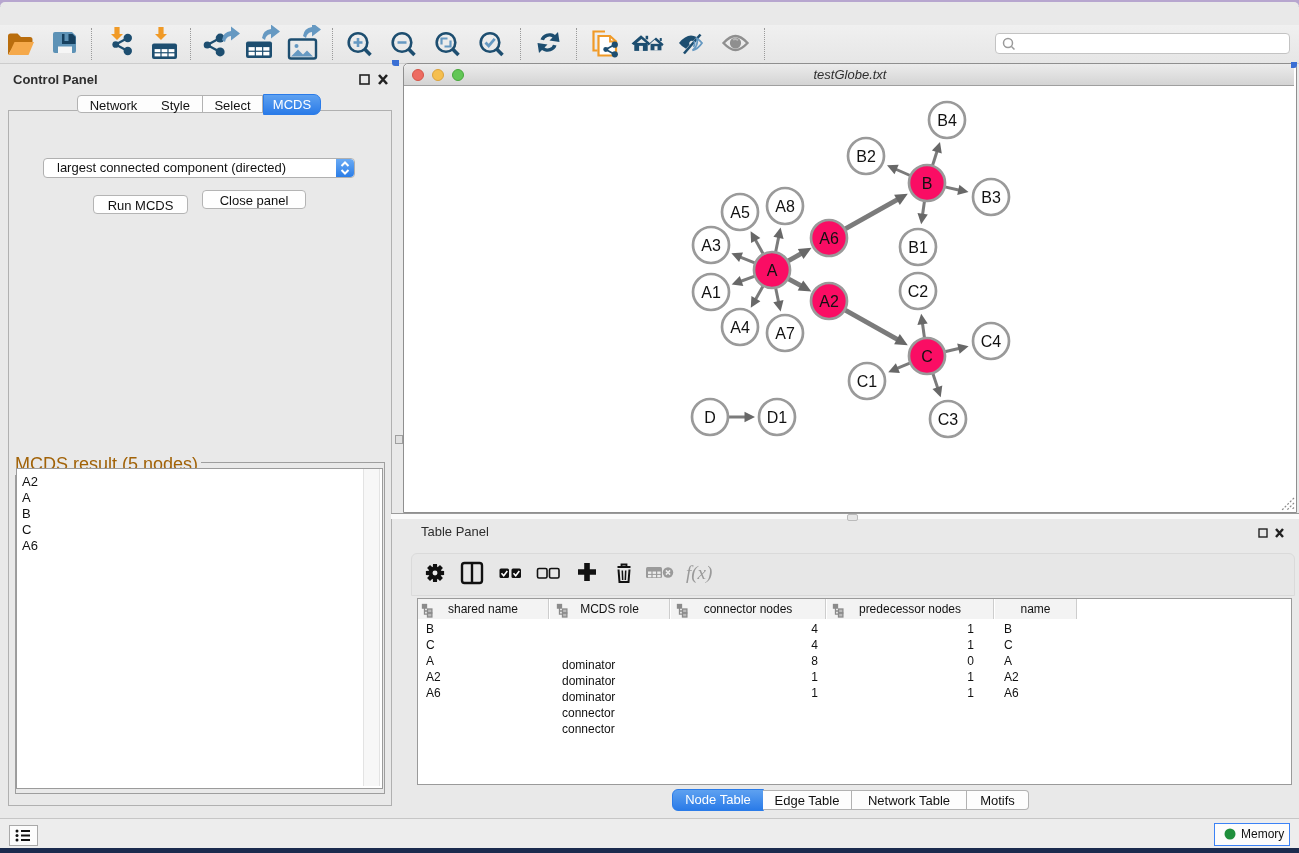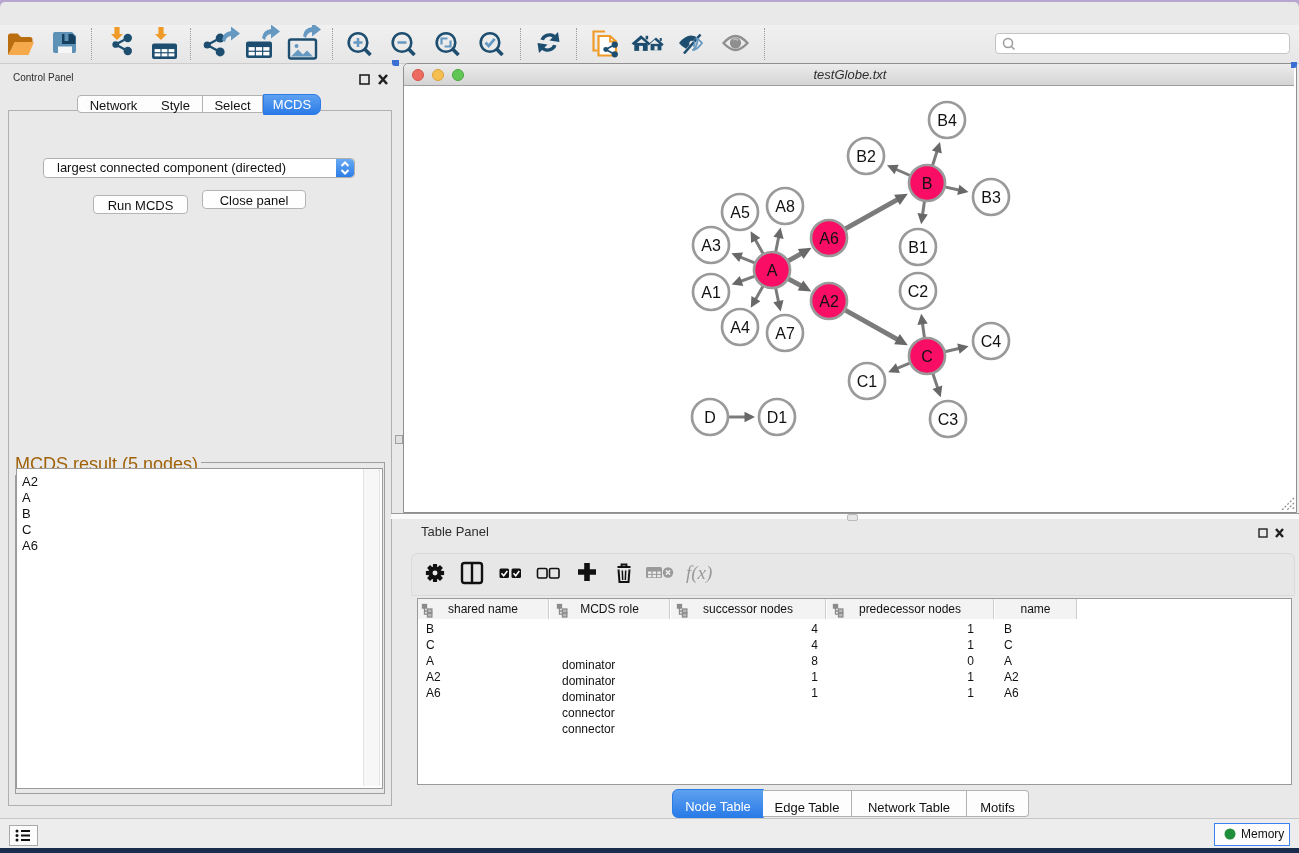--- a/index.html
+++ b/index.html
@@ -10,21 +10,21 @@
 #desktop-top{left:0;top:0;width:1299px;height:6px;background:#b7a6cf;}
 #appwin{left:0;top:2px;width:1299px;height:846px;background:#e9e9e9;border-radius:5px 5px 0 0;overflow:hidden;}
 #titlebar{left:0;top:0;width:1299px;height:22px;
   background:linear-gradient(#ededed,#d8d8d8);border-bottom:1px solid #b3b3b3;border-radius:5px 5px 0 0;}
 .tl{width:12px;height:12px;border-radius:50%;top:4px;}
 #titletext{left:0;top:4px;width:1299px;text-align:center;font-size:13px;color:#3c3c3c;}
 #toolbar{left:0;top:23px;width:1299px;height:38px;background:linear-gradient(#f0f0f0,#e6e6e6);border-bottom:1px solid #cccccc;}
 .tsep{top:3px;height:32px;width:0;border-left:1px dotted #9a9a9a;}
 #searchbox{left:995px;top:8px;width:293px;height:19px;background:#ffffff;border:1px solid #c3c3c3;border-radius:4px;}
 
-#cp-title{left:13px;top:70px;font-size:10px;color:#2e2e2e;}
+#cp-title{left:13px;top:70px;font-size:13px;color:#2e2e2e;font-weight:bold;}
 #cp-inner{left:8px;top:108px;width:382px;height:694px;border:1px solid #b0b0b0;background:#e9e9e9;}
 .tab{top:93px;height:14px;border:1px solid #b2b2b2;background:#fdfdfd;font-size:13px;text-align:center;color:#111;padding-top:2px;}
 .tabsel{top:92px !important;height:17px !important;background:linear-gradient(#5ea1f0,#2a7be8);color:#fff;border-color:#2a7be8;}
 #opt-label{left:0px;top:133px;width:398px;text-align:center;font-size:13px;color:#111;}
 #dropdown{left:43px;top:156px;width:310px;height:18px;background:#fff;border:1px solid #b0b0b0;border-radius:4px;font-size:13px;color:#111;}
 #dd-text{left:13px;top:1px;}
 #dd-btn{right:0;top:0;width:18px;height:18px;border-radius:0 4px 4px 0;background:linear-gradient(#6aaaf4,#2b7de7);}
 .btn{height:15px;background:#fefefe;border:1px solid #b4b4b4;border-radius:4px;font-size:13px;color:#111;text-align:center;padding-top:2px;}
 #fieldset{left:15px;top:460px;width:368px;height:330px;border:1px solid #9e9e9e;}
 #fs-legend{left:12px;top:452px;background:#e9e9e9;padding:0 3px;font-size:18px;color:#a16207;}
@@ -39,21 +39,21 @@
 #nw-titlebar{left:0;top:0;width:890px;height:21px;background:linear-gradient(#ececec,#d4d4d4);border-bottom:1px solid #9f9f9f;border-radius:5px 5px 0 0;}
 .tl2{width:10px;height:10px;border-radius:50%;top:5px;}
 #nw-title{left:0;top:3px;width:892px;text-align:center;font-size:13px;color:#2e2e2e;font-style:italic;}
 
 #split-strip{left:391px;top:511px;width:908px;height:5px;background:#fafafa;border-top:1px solid #9a9a9a;}
 
 #tp-title{left:421px;top:522px;font-size:13px;color:#2e2e2e;}
 #tp-table{left:417px;top:596px;width:873px;height:185px;background:#fff;border:1px solid #9a9a9a;}
 .th{height:20px;border-right:1px solid #cdcdcd;background:#f3f3f3;font-size:12px;color:#111;text-align:center;padding-top:3px;box-sizing:border-box;}
 .trow{font-size:12px;color:#111;line-height:16px;}
-.btab{top:788px;height:16px;border:1px solid #b2b2b2;background:#fdfdfd;font-size:13px;color:#111;text-align:center;padding-top:9px;}
+.btab{top:788px;height:16px;border:1px solid #b2b2b2;background:#fdfdfd;font-size:13px;color:#111;text-align:center;padding-top:2px;}
 .btabsel{top:787px !important;height:18px !important;background:linear-gradient(#5ea1f0,#2a7be8);color:#fff;border-color:#2a7be8;border-radius:6px 0 0 6px !important;}
 </style>
 </head>
 <body>
 <div class="abs" id="desktop-top"></div>
 <div class="abs" id="appwin">
   <div class="abs" id="toolbar">
     <div class="abs tsep" style="left:91px;"></div>
     <div class="abs tsep" style="left:190px;"></div>
     <div class="abs tsep" style="left:332px;"></div>
@@ -379,21 +379,21 @@
         </g>
         <g transform="translate(415,5)" fill="none" stroke="#8a8a8a" stroke-width="1.3">
           <rect x="0.5" y="0.5" width="4" height="3.6" fill="#8a8a8a"></rect>
           <path d="M2.5,4 v6.2 h3 M2.5,7 h3"></path>
           <rect x="5.5" y="5" width="4.4" height="3.8" fill="#b9b9b9" stroke="#8a8a8a"></rect>
           <rect x="5.5" y="9.2" width="4.4" height="3.8" fill="#b9b9b9" stroke="#8a8a8a"></rect>
         </g>
       </svg>
     <div class="abs th" style="left:0;top:0;width:131px;">shared name</div>
     <div class="abs th" style="left:132px;top:0;width:120px;">MCDS role</div>
-    <div class="abs th" style="left:253px;top:0;width:155px;">successor nodes</div>
+    <div class="abs th" style="left:253px;top:0;width:155px;">connector nodes</div>
     <div class="abs th" style="left:409px;top:0;width:167px;">predecessor nodes</div>
     <div class="abs th" style="left:577px;top:0;width:82px;">name</div>
     <div class="abs trow" style="left:8px;top:22px;">B<br>C<br>A<br>A2<br>A6</div>
     <div class="abs trow" style="left:144px;top:22px;margin-top:36px;">dominator<br>dominator<br>dominator<br>connector<br>connector</div>
     <div class="abs trow" style="left:300px;top:22px;width:100px;text-align:right;">4<br>4<br>8<br>1<br>1</div>
     <div class="abs trow" style="left:456px;top:22px;width:100px;text-align:right;">1<br>1<br>0<br>1<br>1</div>
     <div class="abs trow" style="left:586px;top:22px;">B<br>C<br>A<br>A2<br>A6</div>
   </div>
   <div class="abs btab btabsel" style="left:672px;width:90px;border-radius:4px 0 0 4px;">Node Table</div>
   <div class="abs btab" style="left:763px;width:88px;border-left:none;">Edge Table</div>

